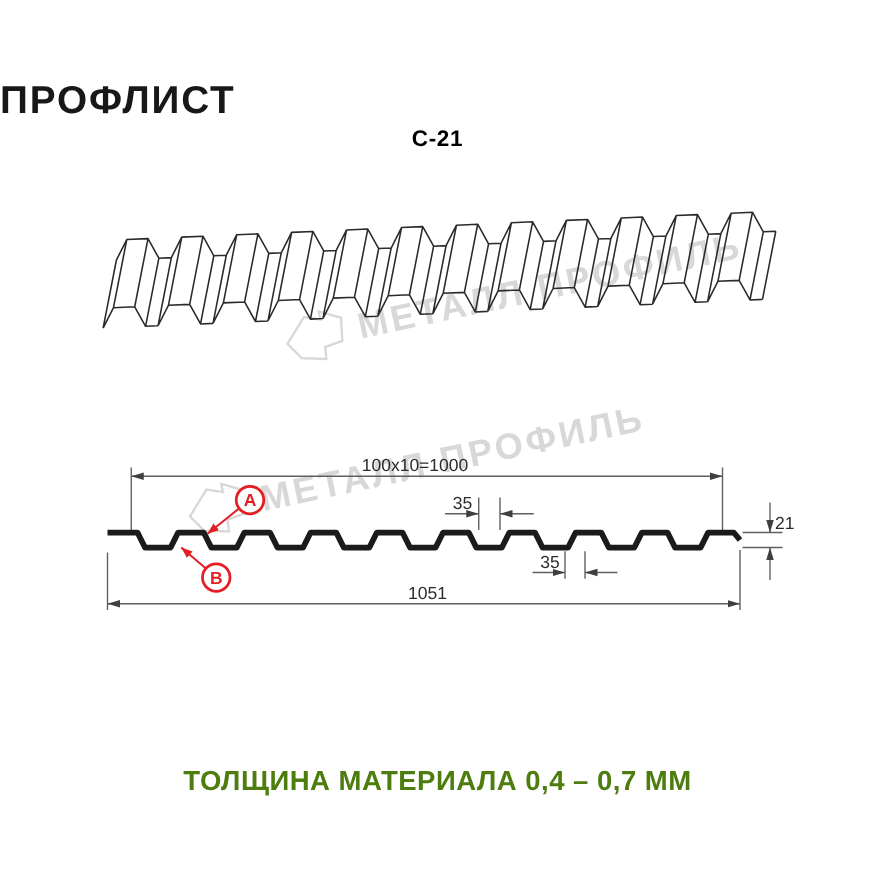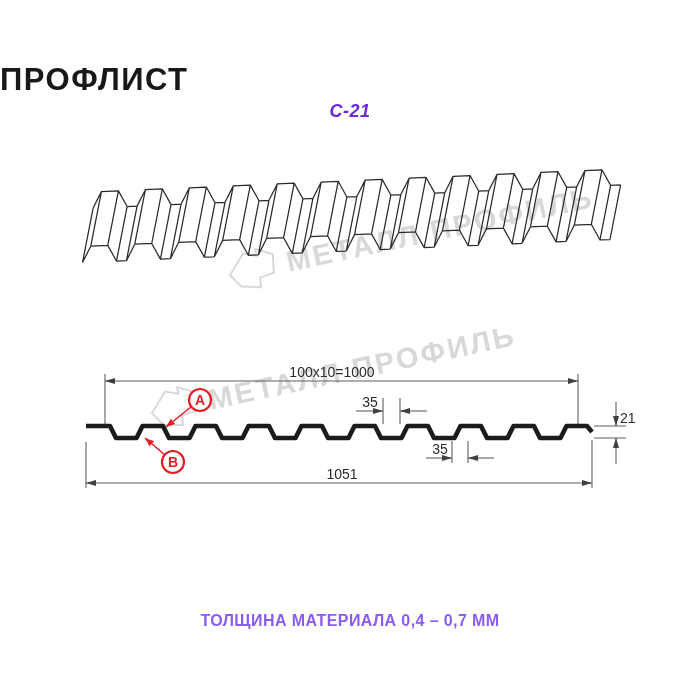--- a/index.html
+++ b/index.html
@@ -6,25 +6,25 @@
   .page{
     position:relative;width:700px;height:700px;background:#ffffff;
     font-family:"Liberation Sans","DejaVu Sans",sans-serif;overflow:hidden;
   }
   .title{
     position:absolute;top:62px;left:0;width:700px;
     font-size:31px;font-weight:800;letter-spacing:1.5px;color:#181818;margin:0;
   }
   .subtitle{
     position:absolute;top:101px;left:0;width:700px;text-align:center;
-    font-size:18px;font-weight:600;letter-spacing:0.5px;color:#6d28d9;font-style:italic;
+    font-size:18px;font-weight:600;letter-spacing:0.5px;color:#000000;
   }
   .caption{
     position:absolute;top:612px;left:0;width:700px;text-align:center;
-    font-size:16px;font-weight:600;letter-spacing:0.4px;color:#8b5cf6;
+    font-size:22px;font-weight:600;letter-spacing:0.4px;color:#4d7c0f;
   }
   .wm{
     position:absolute;display:flex;align-items:center;gap:8px;
     transform-origin:left center;transform:rotate(-12deg);
     pointer-events:none;z-index:1;white-space:nowrap;
   }
   .wm-text{
     font-size:29px;font-weight:600;letter-spacing:2.5px;color:#d8d8d8;
   }
   .wm-logo{flex:0 0 auto;}

